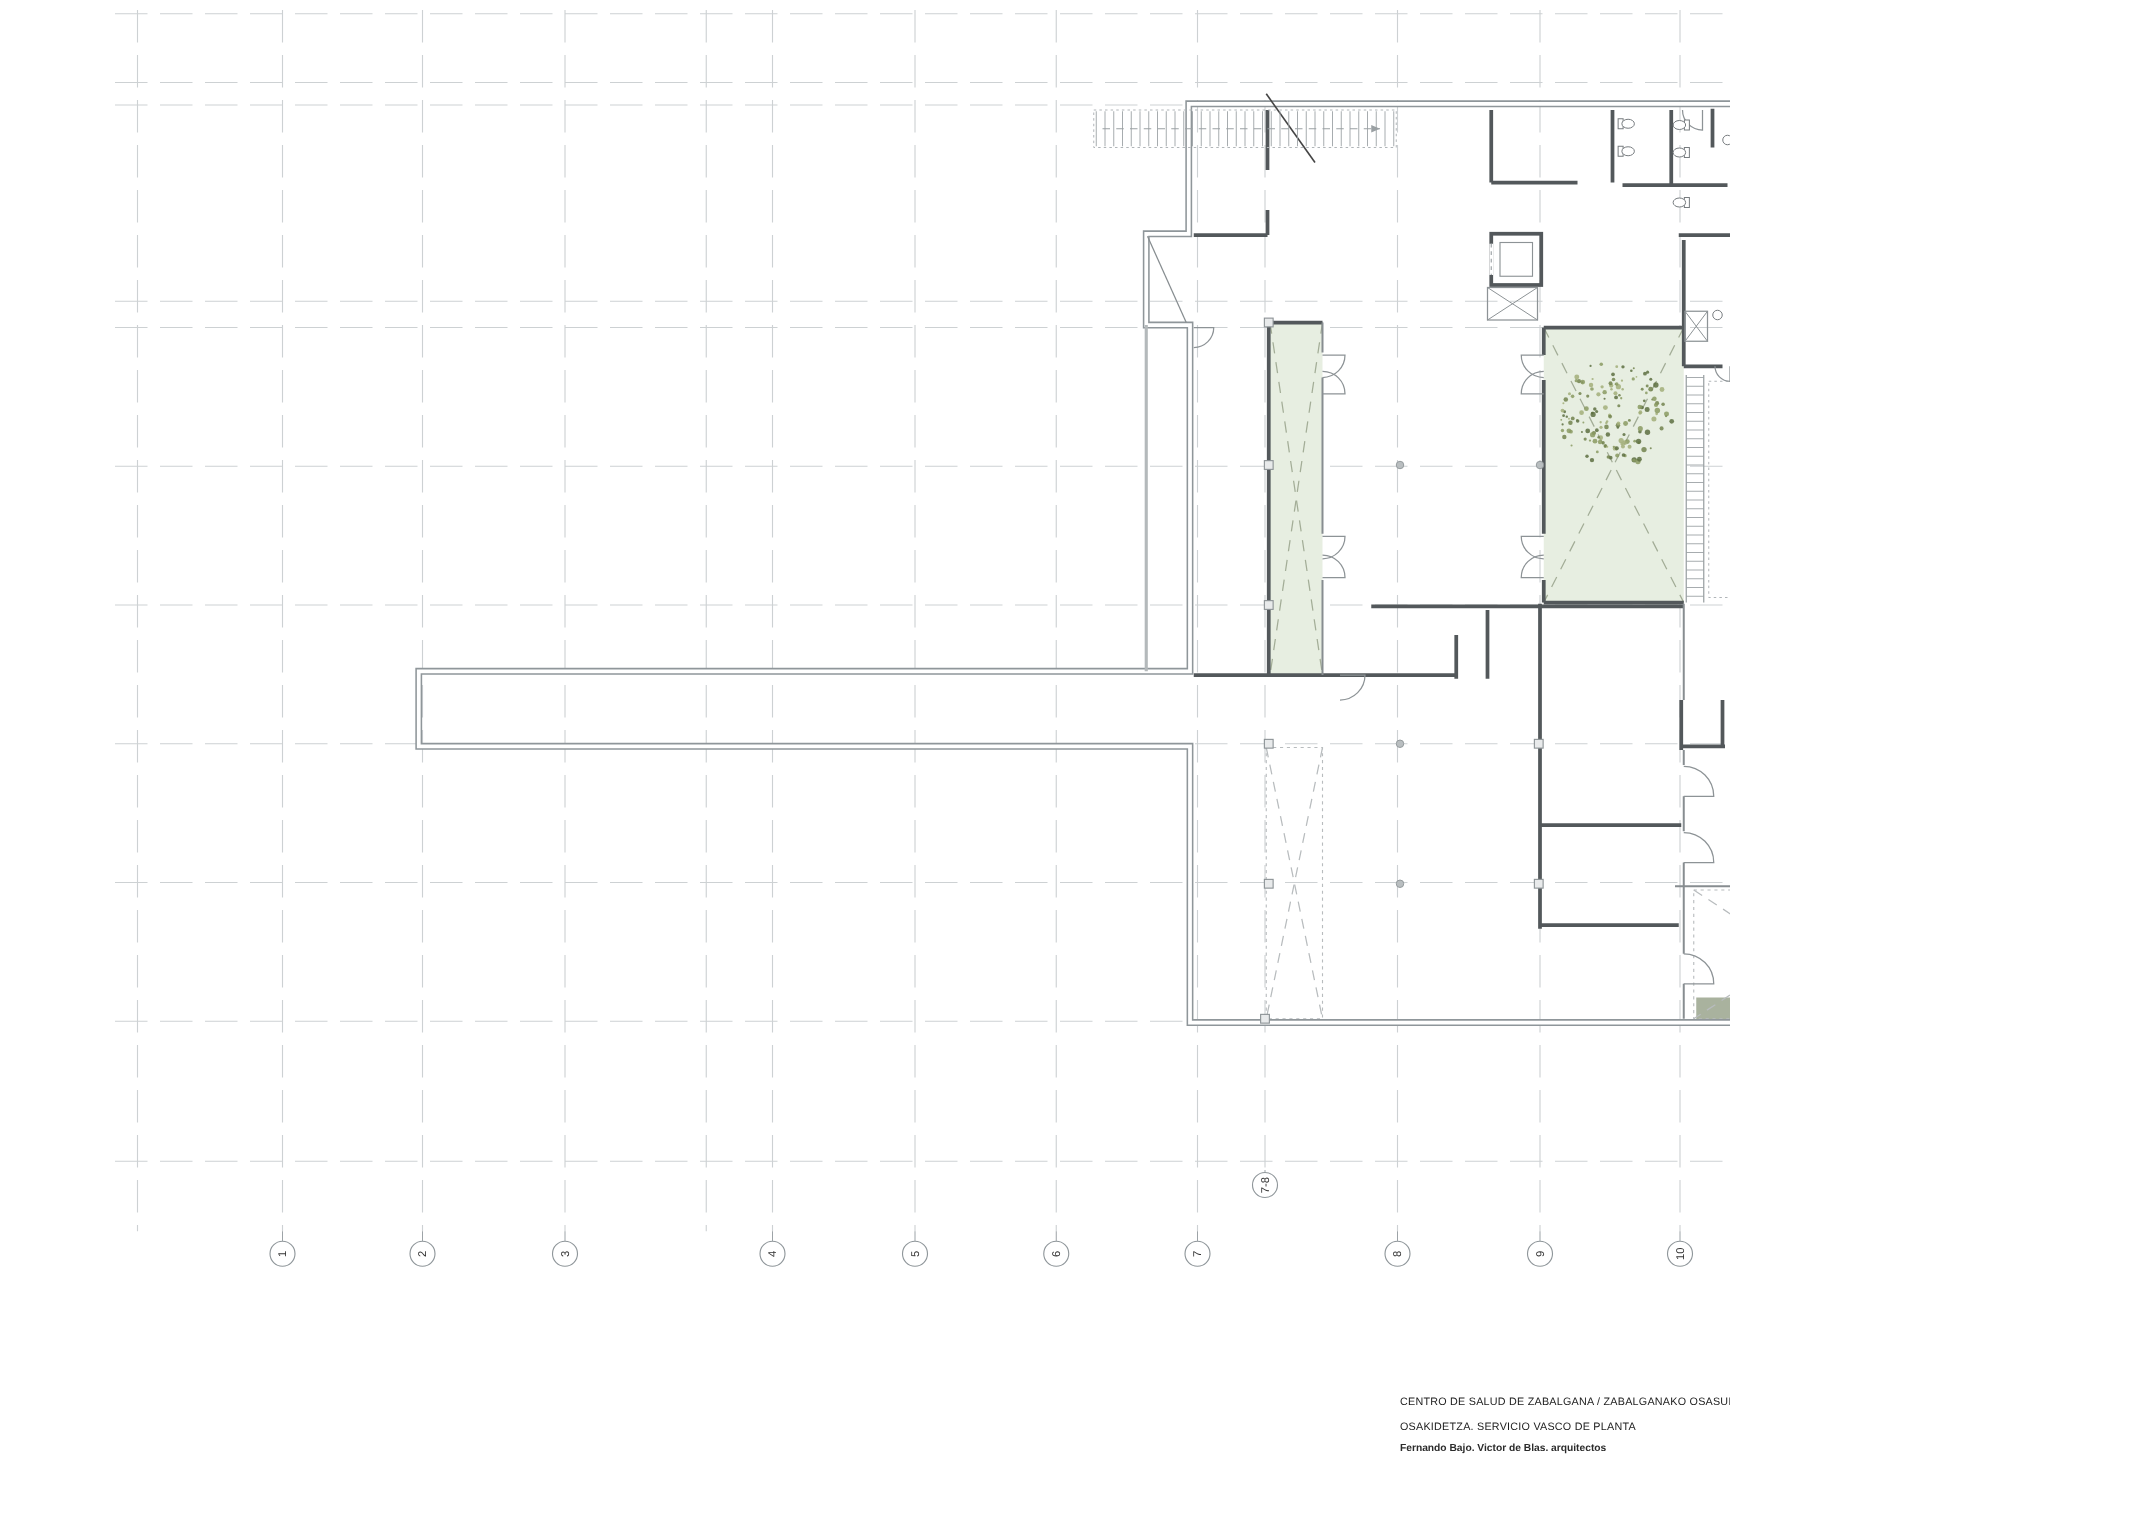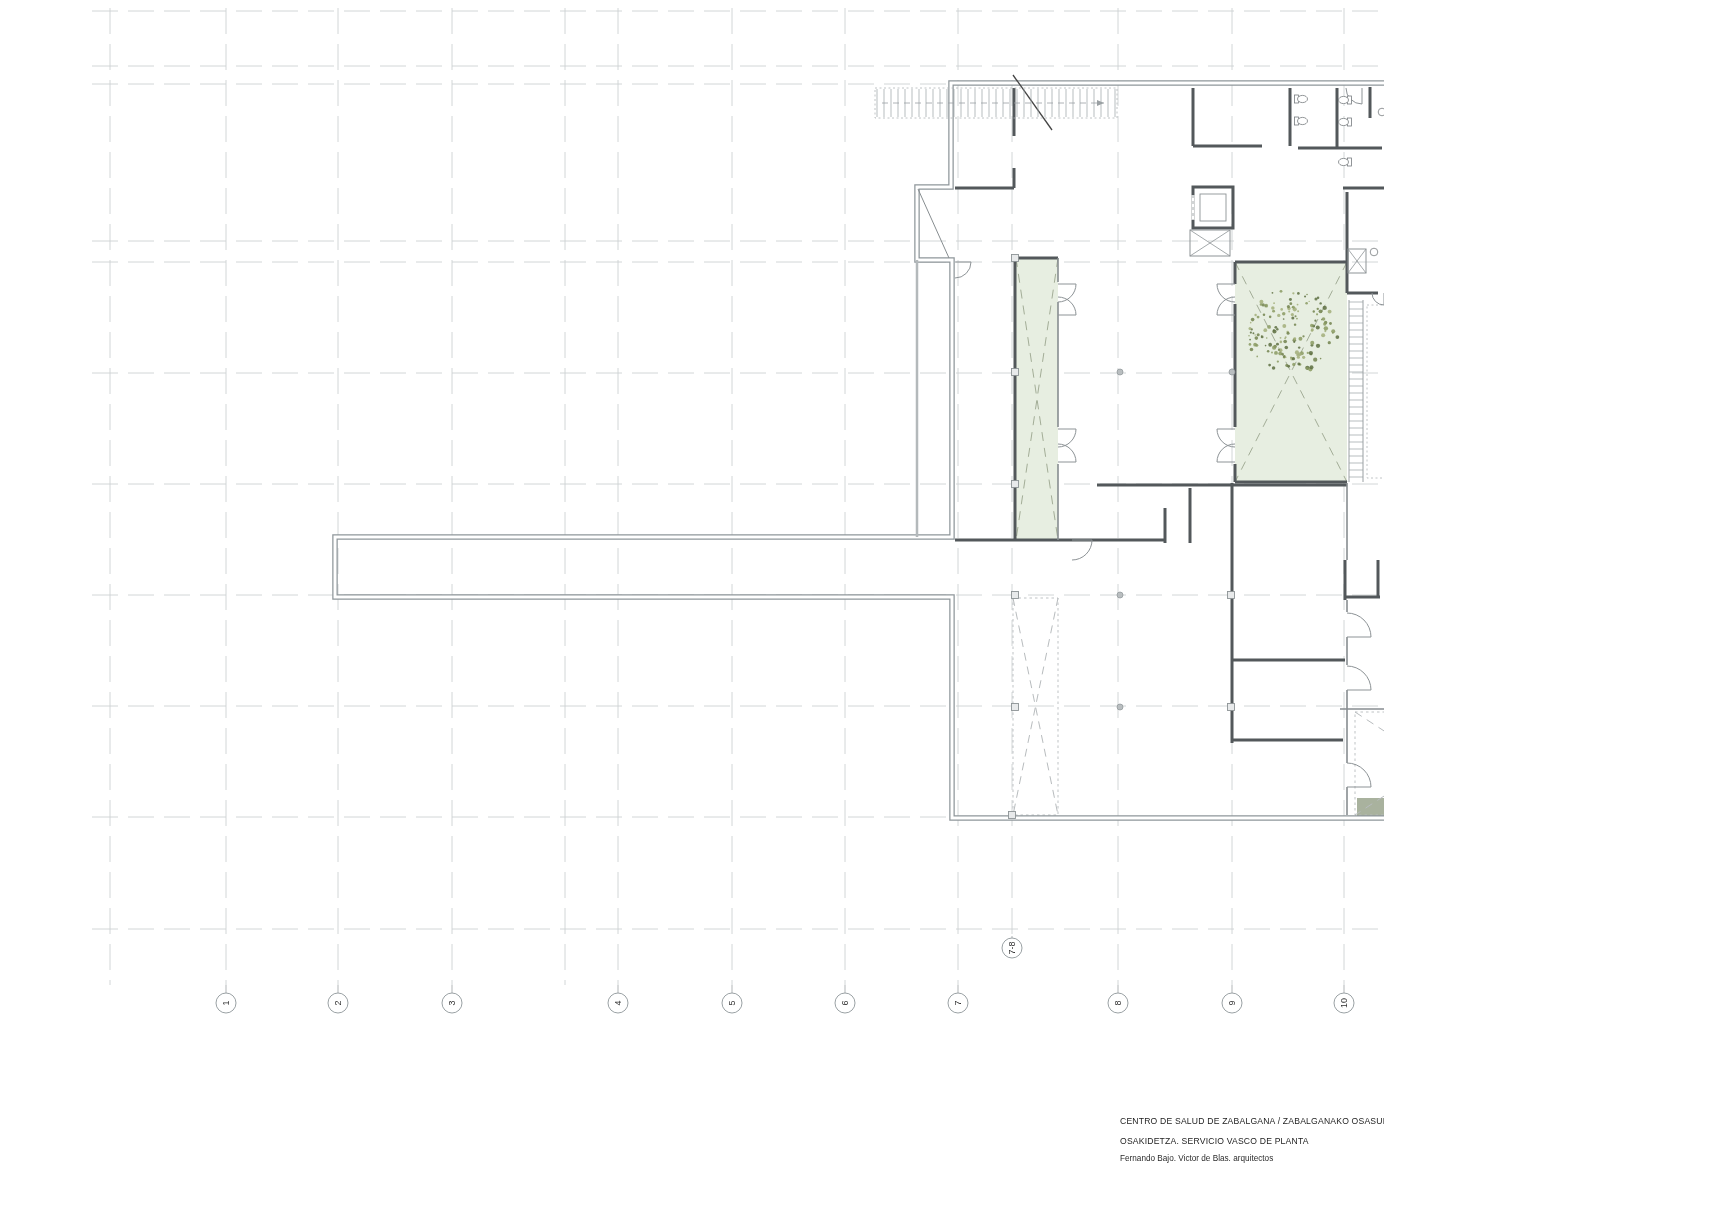--- a/index.html
+++ b/index.html
@@ -3,21 +3,21 @@
 <meta charset="utf-8">
 <style>
   html,body{margin:0;padding:0;background:#fff;}
   .canvas{position:relative;width:1384px;height:1215px;background:#ffffff;
           font-family:"Liberation Sans",sans-serif;overflow:hidden;border-radius:18px;}
   .plan-svg{position:absolute;left:0;top:0;}
   .titleblock{position:absolute;left:0;top:0;width:100%;height:100%;pointer-events:none;}
   .tb-line{position:absolute;color:#1c1c1c;white-space:nowrap;}
   .tb-l1{left:1120px;top:1116px;font-size:8.6px;letter-spacing:.2px;}
   .tb-l2{left:1120px;top:1136px;font-size:8.6px;letter-spacing:.2px;}
-  .tb-l3{left:1120px;top:1154px;font-size:8.2px;color:#2b2b2b;}
+  .tb-l3{left:1120px;top:1154px;font-size:8.2px;color:#2b2b2b;font-weight:bold;}
   .tb-title{left:1450px;top:1112px;font-size:13.5px;letter-spacing:.4px;color:#8b5cf6;text-align:right;}
 </style>
 </head>
 <body>
 
 <div class="canvas">
   <svg class="plan-svg" id="plan" width="1720" height="1215" viewBox="0 0 1720 1215">
       <g>
         <line x1="110" y1="8" x2="110" y2="985" stroke="#cdd1d3" stroke-width="0.9" stroke-dasharray="26 10"></line>
         <line x1="565" y1="8" x2="565" y2="985" stroke="#cdd1d3" stroke-width="0.9" stroke-dasharray="26 10"></line>

